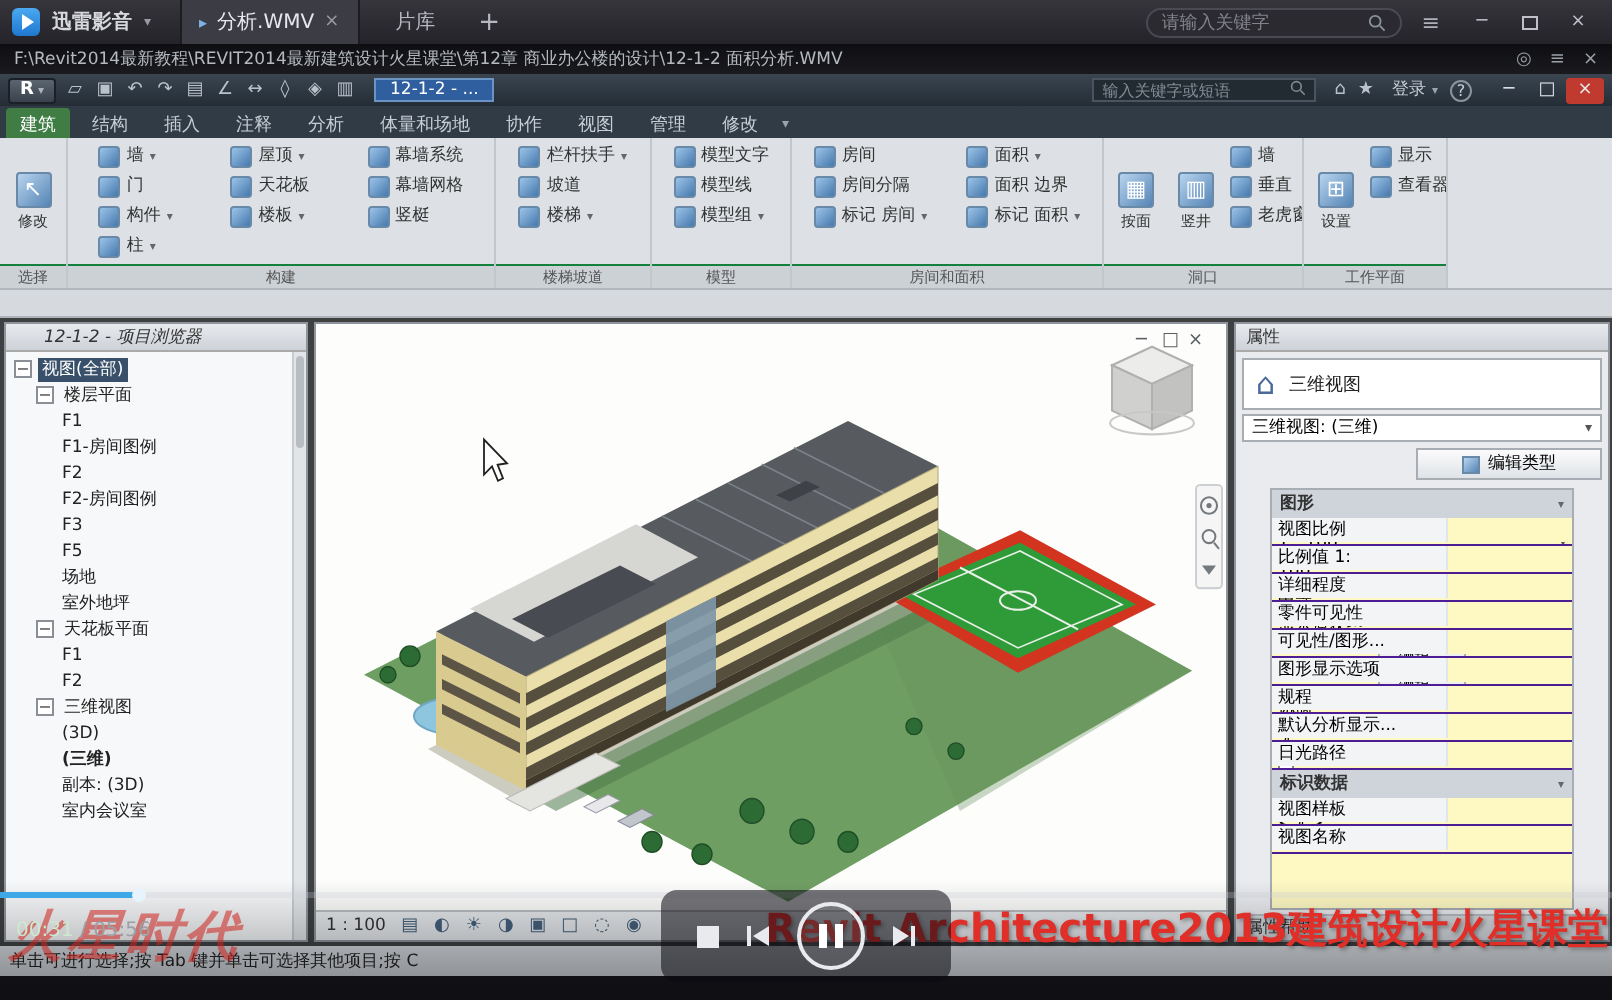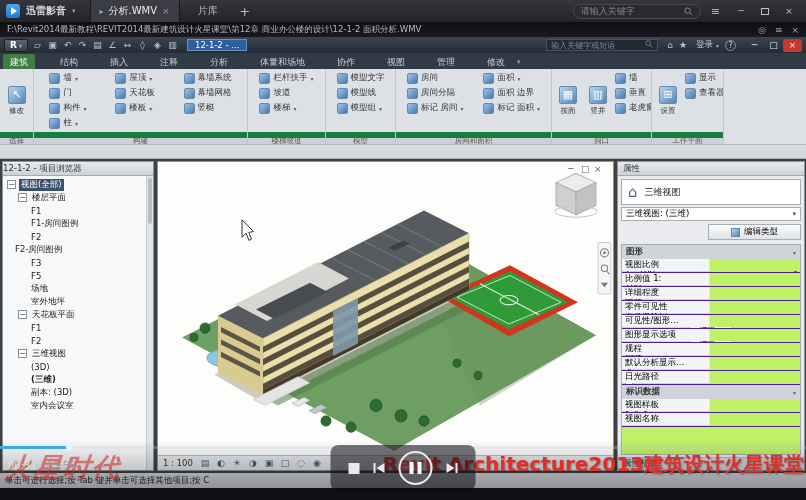--- a/index.html
+++ b/index.html
@@ -49,48 +49,48 @@
   .r-ticons { display:flex; gap:6px; margin:0 6px; font-size:9px; color:#b9c2cb; }
   .signin { font-size:8.5px; }
   .signin-dd { font-size:6px; color:#9aa4ae; }
   .help { width:11px; height:11px; border:1px solid #8a949e; border-radius:50%; font-size:8px; display:flex; align-items:center; justify-content:center; margin-left:3px; }
   .r-win { display:flex; margin-left:6px; }
   .r-win span { width:19px; height:13px; display:flex; align-items:center; justify-content:center; font-size:9px; color:#e4e8ec; }
   .r-win .close { background:#c03a30; border-radius:2px; }
 
   
   .r-tabs { height:16px; background:#303b46; display:flex; align-items:flex-end; padding:1px 3px 0; font-size:9px; color:#c6cdd4; flex:none; }
-  .rtabs-host { display:flex; align-items:flex-end; gap:18px; }
+  .rtabs-host { display:flex; align-items:flex-end; gap:4px; }
   .rtab { padding:2px 7px 1px; height:15px; white-space:nowrap; }
   .rtab.active { background:var(--accent-green); color:#fff; border-radius:2px 2px 0 0; }
   .rtab-extra { margin-left:5px; color:#9aa2aa; font-size:7px; padding-bottom:3px; }
 
   
   .r-ribbon { height:76px; background:#dde1e5; display:flex; border-bottom:1px solid #b2b7bd; overflow:hidden; flex:none; }
   .panel { display:flex; flex-direction:column; border-right:1px solid #c2c7cc; flex:none; }
   .r-ribbon .panel:nth-child(1){width:34px} .r-ribbon .panel:nth-child(2){width:214px}
   .r-ribbon .panel:nth-child(3){width:78px} .r-ribbon .panel:nth-child(4){width:70px}
   .r-ribbon .panel:nth-child(5){width:156px} .r-ribbon .panel:nth-child(6){width:100px}
   .r-ribbon .panel:nth-child(7){width:72px} .r-ribbon .panel:nth-child(8){width:80px}
   .panel-body { flex:1; display:flex; align-items:stretch; justify-content:space-around; padding:2px 2px; gap:2px; overflow:hidden; }
-  .panel-label { height:12px; background:#ccd1d6; font-size:7.5px; color:#555; display:flex; align-items:center; justify-content:center; border-top:6px solid #15803d; white-space:nowrap; overflow:hidden;font-family:Liberation Serif, serif; }
+  .panel-label { height:12px; background:#ccd1d6; font-size:7.5px; color:#555; display:flex; align-items:center; justify-content:center; border-top:1px solid #15803d; white-space:nowrap; overflow:hidden;font-family:Liberation Serif, serif; }
   .tcol { display:flex; flex-direction:column; justify-content:flex-start; gap:1px; min-width:0; }
   .trow { display:flex; align-items:center; gap:3px; font-size:8.5px; color:#333; padding:1px 1px; white-space:nowrap; }
   .ticon { width:11px; height:11px; flex:none; background:linear-gradient(135deg,#9cc3e8,#4679ad); border:1px solid #6889a8; border-radius:2px; }
   .trow .dd { font-size:6px; color:#666; }
   .bigbtn { width:28px; display:flex; flex-direction:column; align-items:center; justify-content:center; gap:2px; font-size:7.5px; color:#333; flex:none; }
   .bigicon { width:18px; height:18px; background:linear-gradient(135deg,#b8d4ee,#5585b5); border:1px solid #6889a8; border-radius:2px; display:flex; align-items:center; justify-content:center; color:#fff; font-size:11px; }
   .biglabel { white-space:nowrap; }
 
   .r-options { height:14px; background:#d6dade; border-bottom:1px solid #aeb3b9; flex:none; }
 
   
   .r-main { flex:1; display:flex; gap:3px; padding:2px 1px 2px 2px; min-height:0; }
   .browser { width:152px; background:#eef0f2; border:1px solid #8f959c; display:flex; flex-direction:column; flex:none; }
-  .browser-title { height:14px; background:linear-gradient(#e8eaee,#cdd2d8); font-size:8.5px; color:#333; display:flex; align-items:center; padding:0 0; border-bottom:1px solid #aaa; white-space:nowrap; overflow:hidden; }
+  .browser-title { height:14px; background:linear-gradient(#e8eaee,#cdd2d8); font-size:8.5px; color:#333; display:flex; align-items:center; padding:0 19px; border-bottom:1px solid #aaa; white-space:nowrap; overflow:hidden;font-style:italic; }
   .tree { flex:1; background:#f7f8f9; overflow:hidden; position:relative; font-size:8.5px; color:#222; padding:2px 8px 2px 0; }
   .titem { display:flex; align-items:center; gap:3px; height:13px; white-space:nowrap; overflow:hidden; }
   .exp { width:9px; height:9px; border:1px solid #8a8f96; background:#fff; font-size:8px; line-height:7px; text-align:center; color:#444; flex:none; }
   .titem .lbl { padding:0 2px; }
   .titem.selected .lbl { background:#39506b; color:#fff; }
   .titem.bold { font-weight:bold; }
   .tree-scroll { position:absolute; right:0; top:0; bottom:0; width:7px; background:#e2e5e8; border-left:1px solid #c8ccd0; }
   .thumb { position:absolute; top:2px; left:1px; right:1px; height:46px; background:#b8bdc3; border-radius:3px; }
 
   .vp { flex:1; display:flex; flex-direction:column; border:1px solid #8f959c; min-width:0; }
@@ -103,21 +103,21 @@
   .props { width:188px; background:#e9ebee; border:1px solid #8f959c; display:flex; flex-direction:column; font-size:8.5px; flex:none; }
   .props-title { height:14px; background:linear-gradient(#e8eaee,#cdd2d8); display:flex; align-items:center; padding:0 5px; color:#333; border-bottom:1px solid #aaa; }
   .type-sel { margin:3px 3px 2px; background:#fff; border:1px solid #a8adb3; height:26px; display:flex; align-items:center; gap:7px; padding:0 6px; }
   .type-ic { font-size:15px; color:#4a6a9a; }
   .type-name { font-size:9px; color:#222; }
   .inst-combo { margin:0 3px; background:#fff; border:1px solid #a8adb3; height:14px; display:flex; align-items:center; padding:0 4px; justify-content:space-between; }
   .inst-combo .dd { font-size:7px; color:#555; }
   .edit-type-row { display:flex; justify-content:flex-end; padding:3px 3px 2px; }
   .edit-type-btn { display:flex; gap:4px; align-items:center; border:1px solid #a8adb3; background:linear-gradient(#fbfbfc,#dfe3e7); padding:1px 22px; }
   .et-ic { width:9px; height:9px; border:1px solid #6889a8; background:linear-gradient(135deg,#b8d4ee,#5585b5); }
-  .pgrid { flex:1; margin:2px 3px; background:#bef264; border:1px solid #a8adb3; overflow:hidden; }
+  .pgrid { flex:1; margin:2px 17px; background:#fef9c3; border:1px solid #a8adb3; overflow:hidden; }
   .pgroup-h { background:#cfd4da; font-weight:bold; padding:1px 4px; color:#333; display:flex; justify-content:space-between; align-items:center; }
   .pgroup-h .gdd { font-size:6px; font-weight:normal; color:#666; }
   .prow { display:flex; height:14px; border-bottom:1px solid #4c1d95;flex-direction:column; }
   .plabel { width:88px; background:#f2f4f6; border-right:1px solid #e2e5e9; padding:0 3px; display:flex; align-items:center; white-space:nowrap; overflow:hidden; flex:none; }
   .pval { flex:1; display:flex; align-items:center; padding:0 3px; gap:3px; white-space:nowrap; overflow:hidden; }
   .pval .v { flex:1; overflow:hidden; }
   .pval .dd { font-size:6px; color:#555; }
   .pval .b { margin:0 auto; border:1px solid #a8adb3; background:linear-gradient(#fbfbfc,#dfe3e7); padding:0 9px; font-size:8px; line-height:10px; }
   .checkbox { width:8px; height:8px; border:1px solid #888; background:#fff; }
   .props-footer { height:13px; display:flex; align-items:center; padding:0 5px; color:#333; background:#d4d8dc; border-top:1px solid #b5bac0; }
@@ -456,21 +456,21 @@
               </div>
               <div class="titem" style="padding-left: 26px;">
                 <div class="lbl">F1</div>
               </div>
               <div class="titem" style="padding-left: 26px;">
                 <div class="lbl">F1-房间图例</div>
               </div>
               <div class="titem" style="padding-left: 26px;">
                 <div class="lbl">F2</div>
               </div>
-              <div class="titem" style="padding-left: 10px;">
+              <div class="titem" style="padding-left: 26px;">
                 <div class="lbl">F2-房间图例</div>
               </div>
               <div class="titem" style="padding-left: 26px;">
                 <div class="lbl">F3</div>
               </div>
               <div class="titem" style="padding-left: 26px;">
                 <div class="lbl">F5</div>
               </div>
               <div class="titem" style="padding-left: 26px;">
                 <div class="lbl">场地</div>

